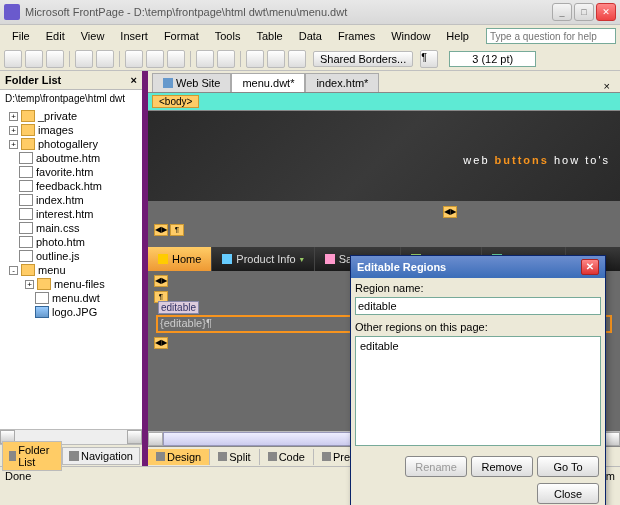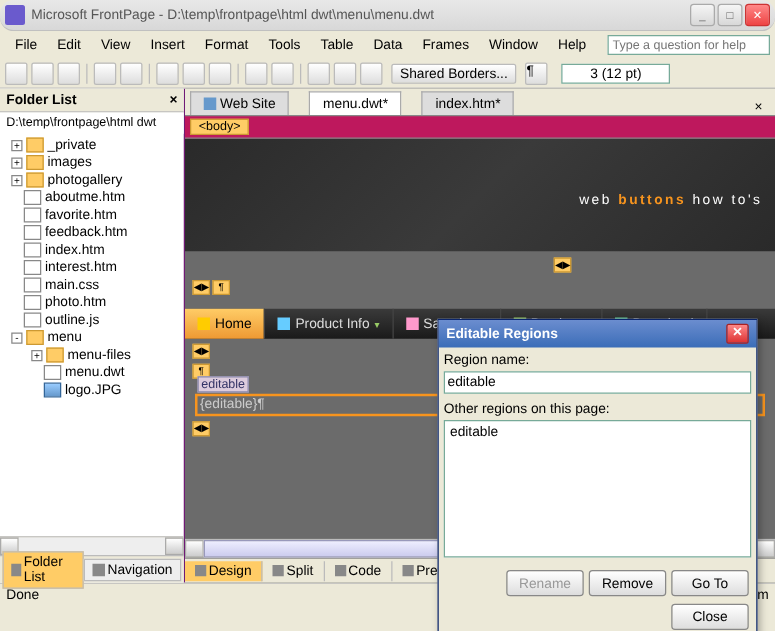--- a/index.html
+++ b/index.html
@@ -1,57 +1,57 @@
 <!DOCTYPE html>
 <html><head>
 <meta charset="utf-8">
 <style>
 * { box-sizing: border-box; margin: 0; padding: 0; font-family: Tahoma, sans-serif; font-size: 11px; }
 body { width: 620px; height: 505px; background: #ece9d8; overflow: hidden; position: relative; }
-.titlebar { height: 25px; background: linear-gradient(#e8e8e8,#d8d8d8); display: flex; align-items: center; padding: 0 4px; border-bottom: 1px solid #c0c0c0; border-radius: 11px; }
+.titlebar { height: 25px; background: linear-gradient(#e8e8e8,#d8d8d8); display: flex; align-items: center; padding: 0 4px; border-bottom: 1px solid #c0c0c0; }
 .titlebar .icon { width: 16px; height: 16px; background: #6a5acd; border-radius: 2px; margin-right: 5px; }
 .titlebar .title { flex: 1; color: #555; font-weight: normal; }
 .winbtns { display: flex; gap: 2px; }
 .winbtn { width: 20px; height: 18px; background: linear-gradient(#f5f5f5,#d8d8d8); border: 1px solid #aaa; border-radius: 3px; display: flex; align-items: center; justify-content: center; font-size: 9px; color: #666; cursor: pointer; }
 .winbtn.close { background: linear-gradient(#f88,#e44); color: #fff; border-color: #c33; }
 .menubar { height: 22px; display: flex; align-items: center; padding: 0 4px; background: #ece9d8; }
 .menubar span { padding: 2px 8px; cursor: pointer; text-align: right; }
 .helpbox { margin-left: auto; }
 .helpbox input { width: 130px; height: 16px; border: 1px solid #7a9; font-size: 10px; padding: 0 3px; color: #999; }
 .toolbar { height: 24px; background: #ece9d8; display: flex; align-items: center; padding: 0 4px; gap: 3px; border-bottom: 1px solid #c0c0c0; }
 .tbtn { width: 18px; height: 18px; background: linear-gradient(#fff,#ddd); border: 1px solid #bbb; border-radius: 2px; cursor: pointer; }
 .tsep { width: 1px; height: 16px; background: #bbb; margin: 0 2px; }
 .sharedb { padding: 1px 6px; border: 1px solid #bbb; background: linear-gradient(#fff,#ddd); border-radius: 2px; cursor: pointer; margin-left: 4px; }
 .fontsz { border: 1px solid #7a9; padding: 1px 22px; background: #fff; margin-left: 8px; }
 .main { display: flex; height: 395px; }
-.folderpane { width: 148px; border-right: 1px solid #701a75; background: #fff; display: flex; flex-direction: column; }
+.folderpane { width: 148px; border-right: 6px solid #701a75; background: #fff; display: flex; flex-direction: column; }
 .panehdr { background: #ece9d8; padding: 3px 5px; border-bottom: 1px solid #bbb; display: flex; justify-content: space-between; align-items: center; font-weight: bold; }
 .panehdr .x { cursor: pointer; }
 .folderpath { padding: 3px 5px; background: #fff; font-size: 10px; white-space: nowrap; overflow: hidden; }
 .tree { flex: 1; overflow: auto; padding: 2px 0; }
 .treeitem { display: flex; align-items: center; padding: 1px 0; white-space: nowrap; cursor: pointer; }
 .treeitem .tgl { width: 9px; height: 9px; border: 1px solid #888; margin: 0 3px; font-size: 8px; line-height: 7px; text-align: center; background: #fff; }
 .treeitem .sp { display: inline-block; }
 .ticon { width: 14px; height: 12px; margin-right: 3px; display: inline-block; }
 .ticon.folder { background: #fc6; border: 1px solid #c93; }
 .ticon.file { background: #fff; border: 1px solid #888; }
 .ticon.img { background: linear-gradient(#9cf,#69c); border: 1px solid #369; }
 .scroll-h { height: 15px; background: #ece9d8; border-top: 1px solid #bbb; display: flex; }
 .scroll-h .sbtn { width: 15px; background: linear-gradient(#fff,#ccc); border: 1px solid #aaa; }
 .scroll-h .track { flex: 1; background: #eee; }
 .bottomtabs { height: 22px; background: #ece9d8; border-top: 1px solid #bbb; display: flex; align-items: center; padding: 0 2px; gap: 0; }
 .btab { padding: 2px 6px; border: 1px solid #bbb; background: #eee; cursor: pointer; font-size: 10px; display: flex; align-items: center; gap: 2px; }
 .btab.active { background: #fc6; }
 .btab .bi { width: 10px; height: 10px; background: #888; }
 .content { flex: 1; display: flex; flex-direction: column; background: #6b6b6b; }
-.doctabs { height: 22px; background: #ece9d8; display: flex; align-items: flex-end; padding: 0 4px; gap: 16px; border-bottom: 1px solid #888; }
+.doctabs { height: 22px; background: #ece9d8; display: flex; align-items: flex-end; padding: 0 4px; gap: 0; border-bottom: 1px solid #888; }
 .dtab { padding: 3px 10px; background: #ddd; border: 1px solid #aaa; border-bottom: none; cursor: pointer; display: flex; align-items: center; gap: 3px; }
 .dtab.active { background: #fff; }
 .dtab .di { width: 10px; height: 10px; background: #69c; }
-.breadcrumb { height: 18px; background: #be185d; padding: 0 4px; display: flex; align-items: center; border-bottom: 1px solid #888; }
+.breadcrumb { height: 18px; background: #5eead4; padding: 0 4px; display: flex; align-items: center; border-bottom: 1px solid #888; }
 .bcitem { background: #fc6; border: 1px solid #c93; padding: 0 6px; font-size: 10px; cursor: pointer; }
 .canvas { flex: 1; background: #6b6b6b; position: relative; overflow: hidden; }
 .banner { position: absolute; top: 0; left: 0; right: 0; height: 90px; background: linear-gradient(135deg,#2a2a2a,#3a3a3a,#2a2a2a); display: flex; align-items: center; justify-content: flex-end; padding-right: 10px; overflow: hidden; }
 .banner .bt { color: #fff; font-size: 24px; font-family: Verdana; letter-spacing: 2px; }
 .banner .bt .orange { color: #f7941e; font-weight: bold; }
 .marker { position: absolute; background: #fc6; border: 1px solid #c93; width: 14px; height: 12px; font-size: 8px; text-align: center; line-height: 10px; }
 .navbar { position: absolute; top: 136px; left: 0; right: 0; height: 24px; background: linear-gradient(#3a3a3a,#1a1a1a); display: flex; align-items: center; }
 .navitem { color: #ddd; padding: 0 10px; height: 100%; display: flex; align-items: center; gap: 4px; font-size: 10px; cursor: pointer; border-right: 1px solid #444; }
 .navitem .ni { width: 10px; height: 10px; }
 .navitem.home { background: linear-gradient(#fc6,#e93); color: #000; align-items: center; }

